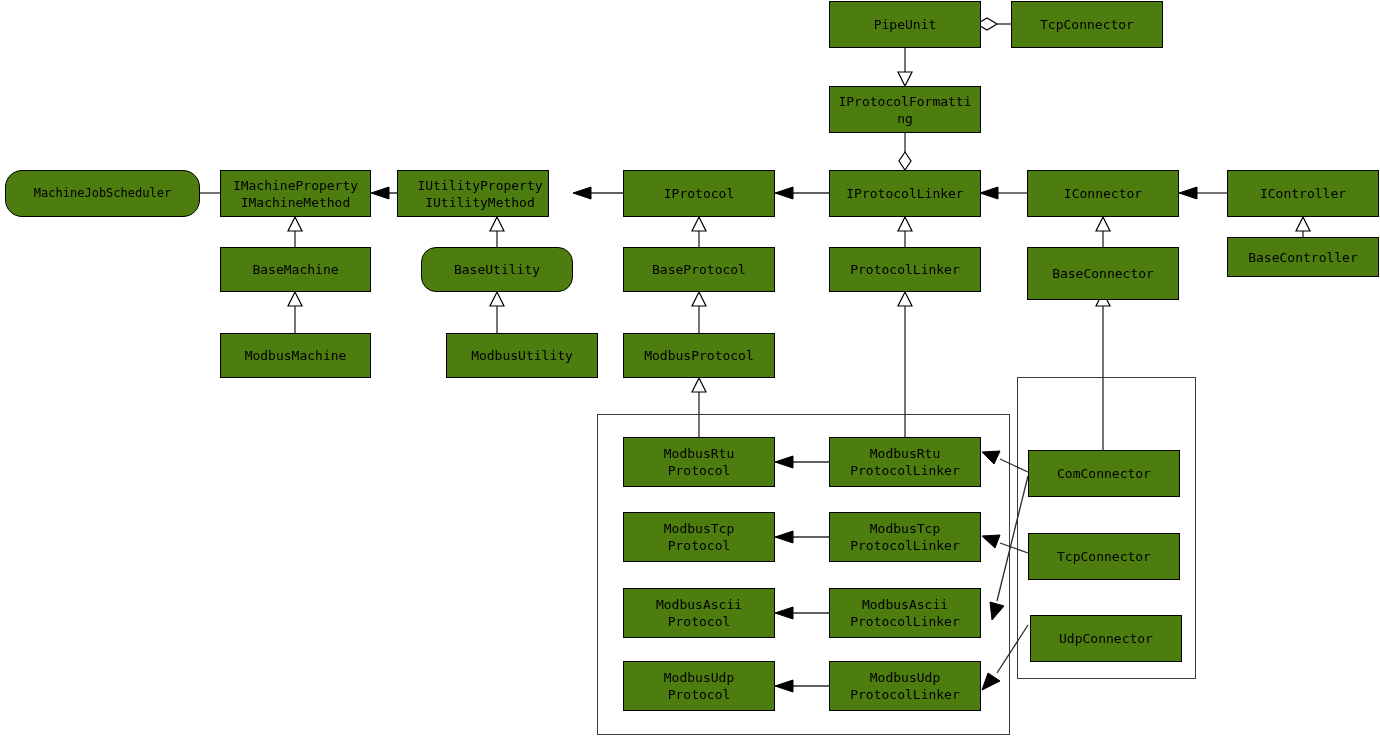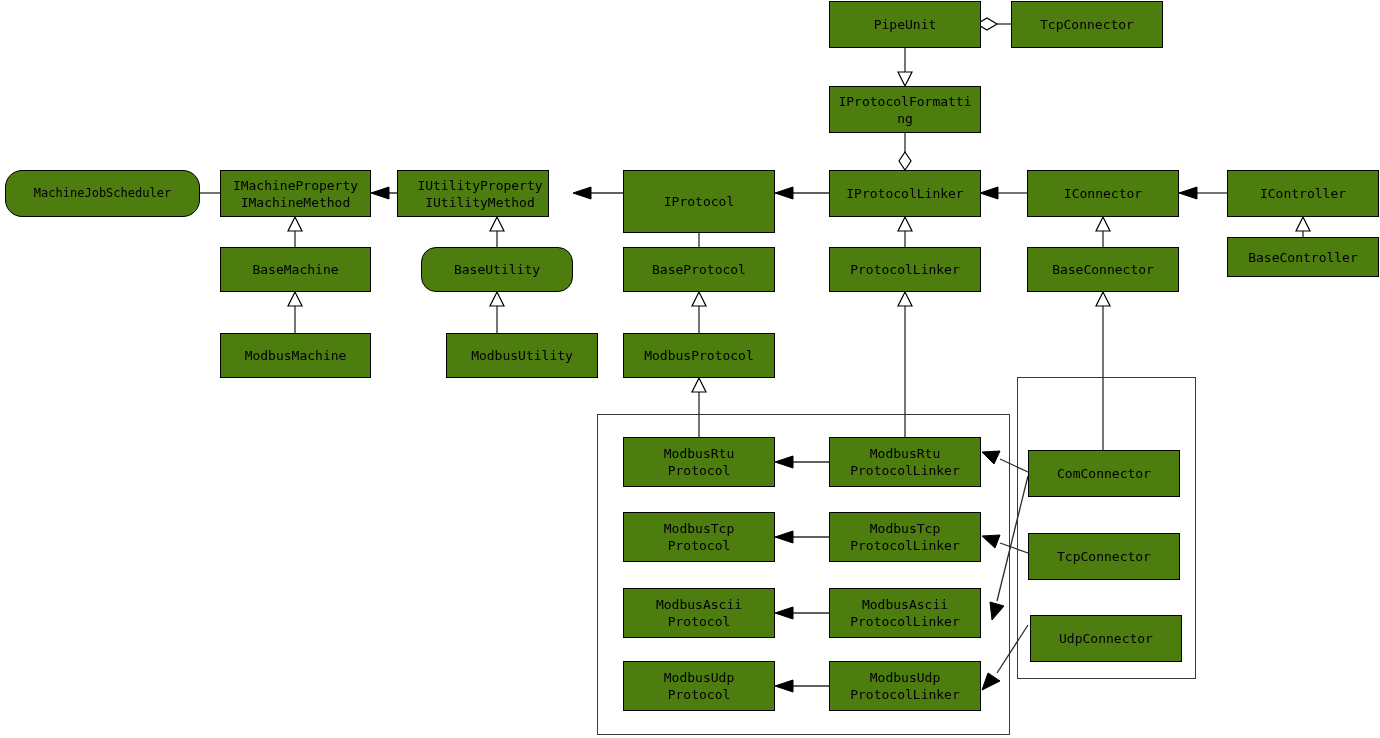--- a/index.html
+++ b/index.html
@@ -177,30 +177,30 @@
   <div class="uml-box" style="left:829px; top:1px; width:152px; height:47px;">PipeUnit</div>
   <div class="uml-box" style="left:1011px; top:1px; width:152px; height:47px;">TcpConnector</div>
   <div class="uml-box" style="left:829px; top:86px; width:152px; height:47px;">IProtocolFormatti
 ng</div>
 
   <div class="uml-box" style="left:5px; top:170px; width:195px; height:47px; font-size:12px;border-radius:17px;">MachineJobScheduler</div>
   <div class="uml-box" style="left:220px; top:170px; width:151px; height:47px;">IMachineProperty
 IMachineMethod</div>
   <div class="uml-box" style="left:397px; top:170px; width:152px; height:47px;padding-left:14px;">IUtilityProperty
 IUtilityMethod</div>
-  <div class="uml-box" style="left:623px; top:170px; width:152px; height:63px;">IProtocol</div>
+  <div class="uml-box" style="left:623px; top:170px; width:152px; height:47px;">IProtocol</div>
   <div class="uml-box" style="left:829px; top:170px; width:152px; height:47px;">IProtocolLinker</div>
   <div class="uml-box" style="left:1027px; top:170px; width:152px; height:47px;">IConnector</div>
   <div class="uml-box" style="left:1227px; top:170px; width:152px; height:47px;">IController</div>
 
   <div class="uml-box" style="left:220px; top:247px; width:151px; height:45px;">BaseMachine</div>
   <div class="uml-box" style="left:421px; top:247px; width:152px; height:45px;border-radius:15px;">BaseUtility</div>
   <div class="uml-box" style="left:623px; top:247px; width:152px; height:45px;">BaseProtocol</div>
   <div class="uml-box" style="left:829px; top:247px; width:152px; height:45px;">ProtocolLinker</div>
-  <div class="uml-box" style="left:1027px; top:247px; width:152px; height:45px;">BaseConnector</div>
+  <div class="uml-box" style="left:1027px; top:247px; width:152px; height:53px;">BaseConnector</div>
   <div class="uml-box" style="left:1227px; top:237px; width:152px; height:40px;">BaseController</div>
 
   <div class="uml-box" style="left:220px; top:333px; width:151px; height:45px;">ModbusMachine</div>
   <div class="uml-box" style="left:446px; top:333px; width:152px; height:45px;">ModbusUtility</div>
   <div class="uml-box" style="left:623px; top:333px; width:152px; height:45px;">ModbusProtocol</div>
 
   <div class="uml-box" style="left:623px; top:437px; width:152px; height:50px;">ModbusRtu
 Protocol</div>
   <div class="uml-box" style="left:623px; top:512px; width:152px; height:50px;">ModbusTcp
 Protocol</div>

